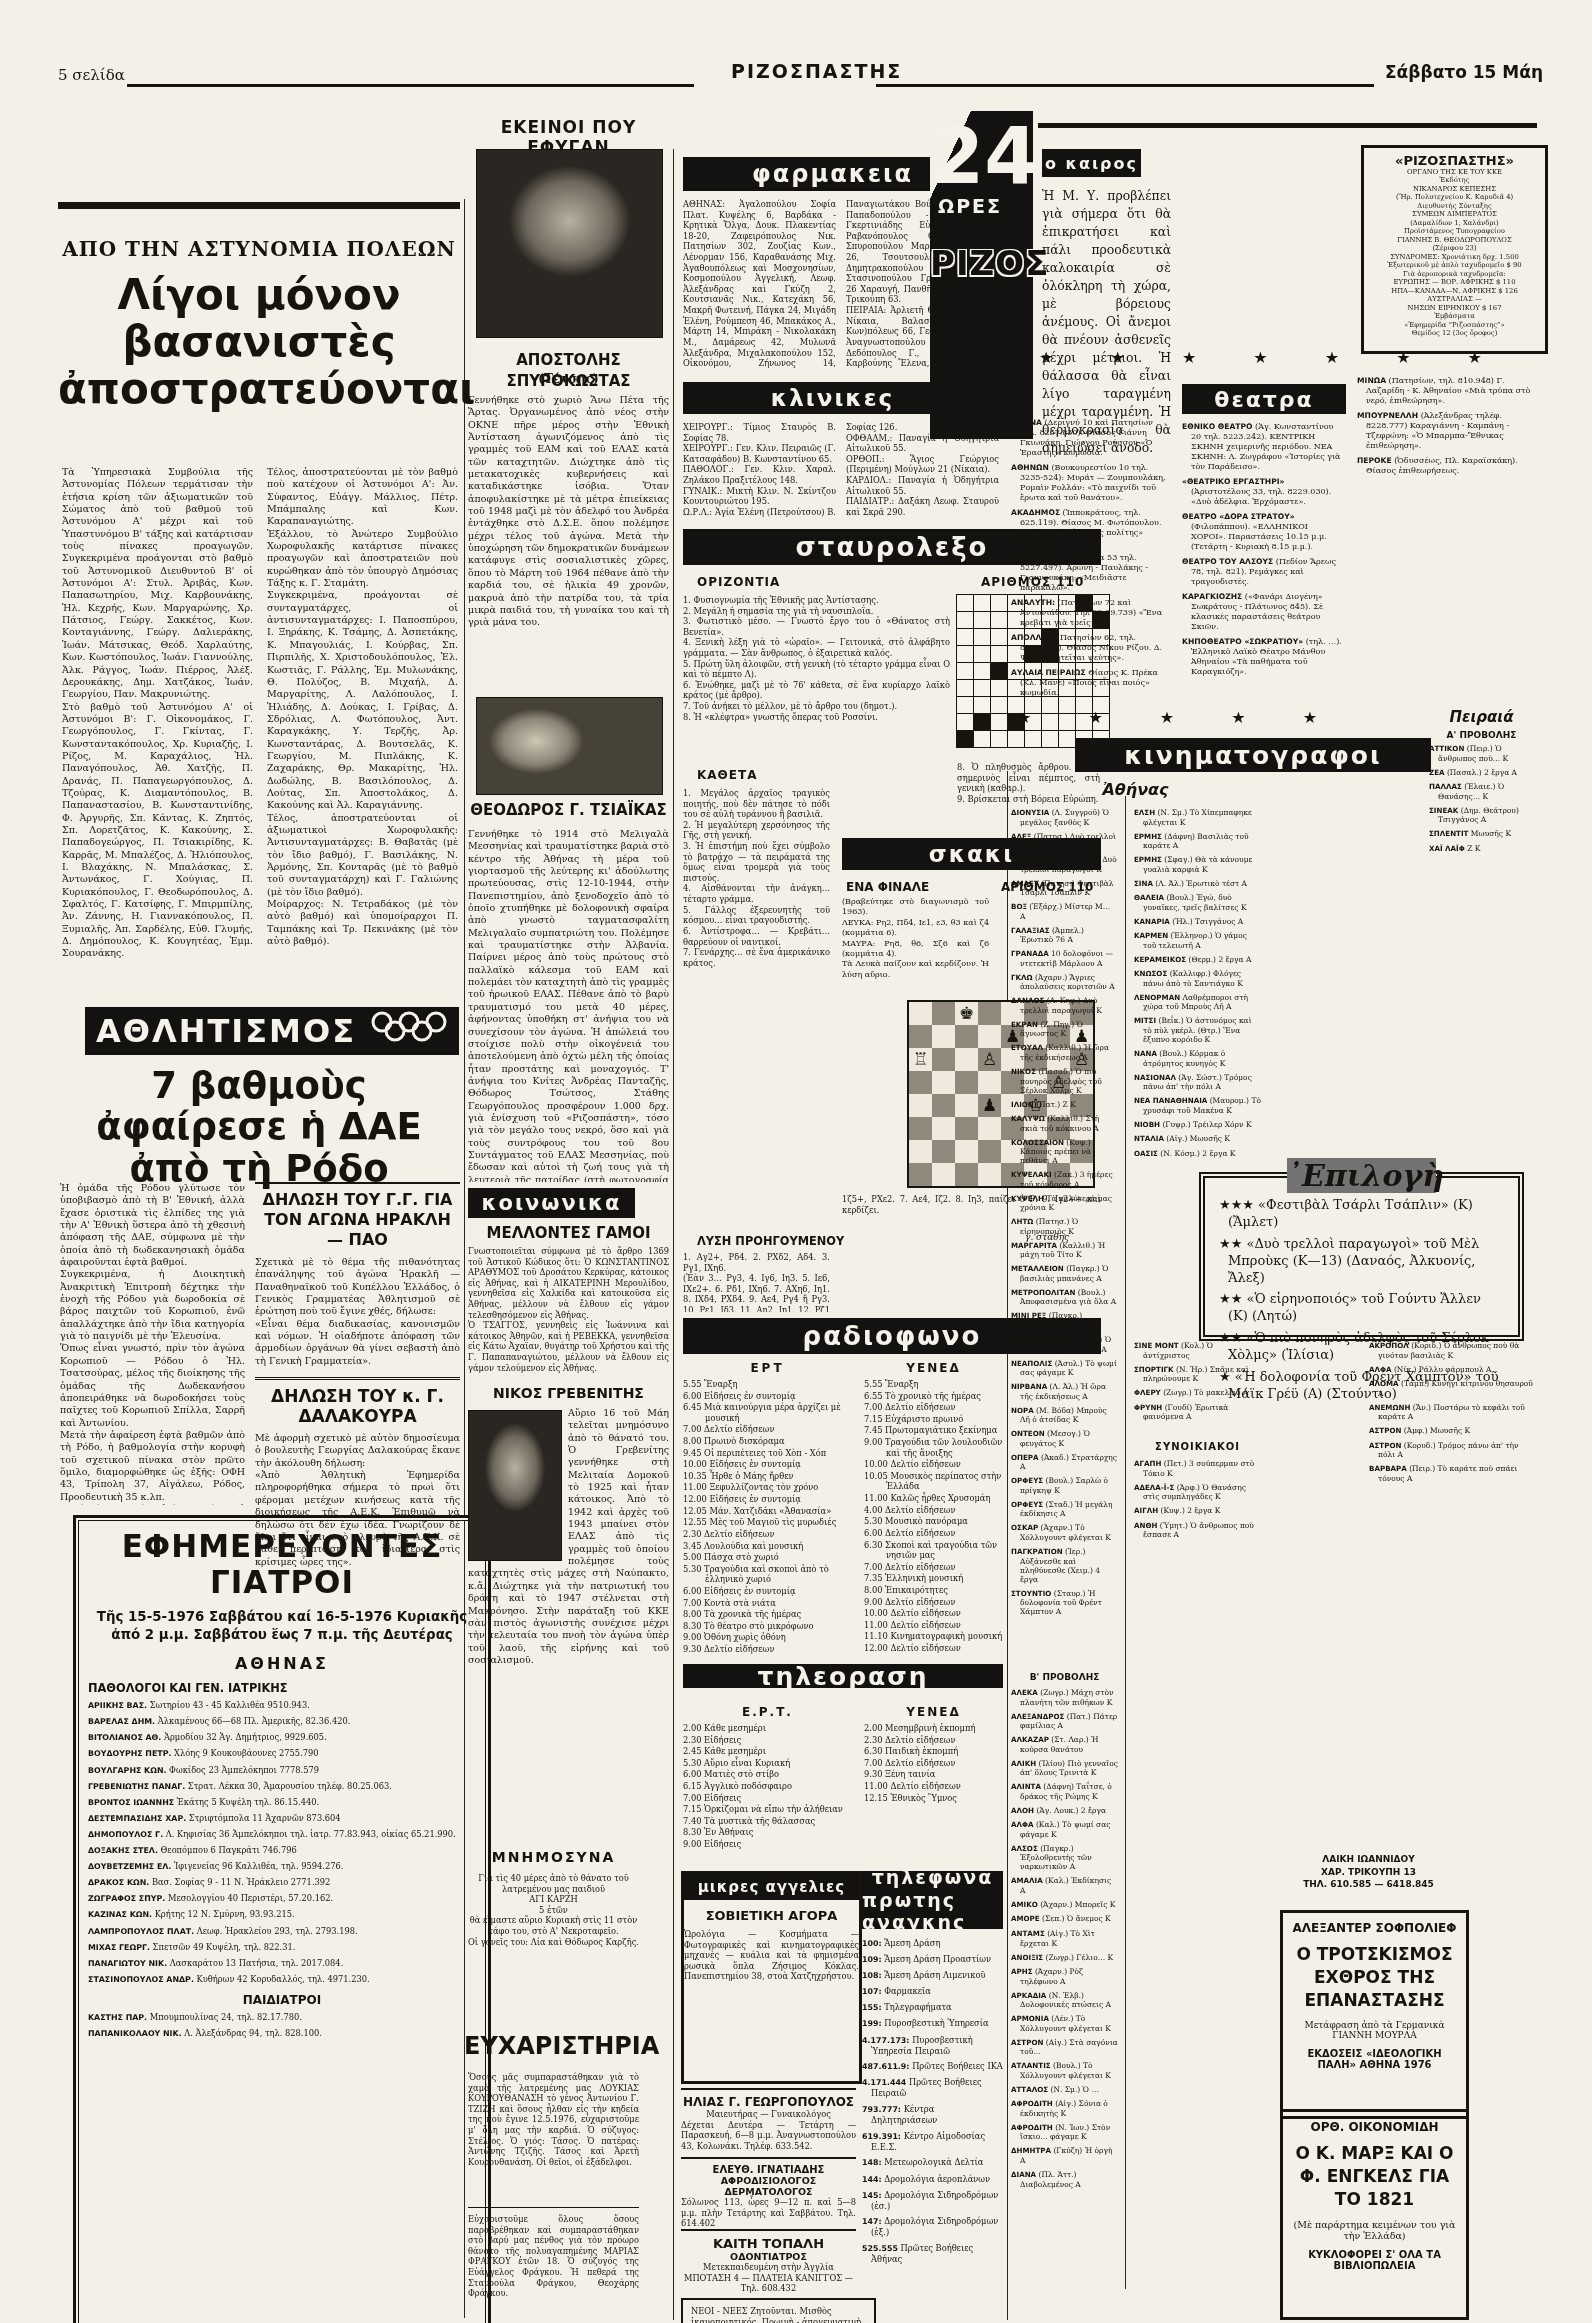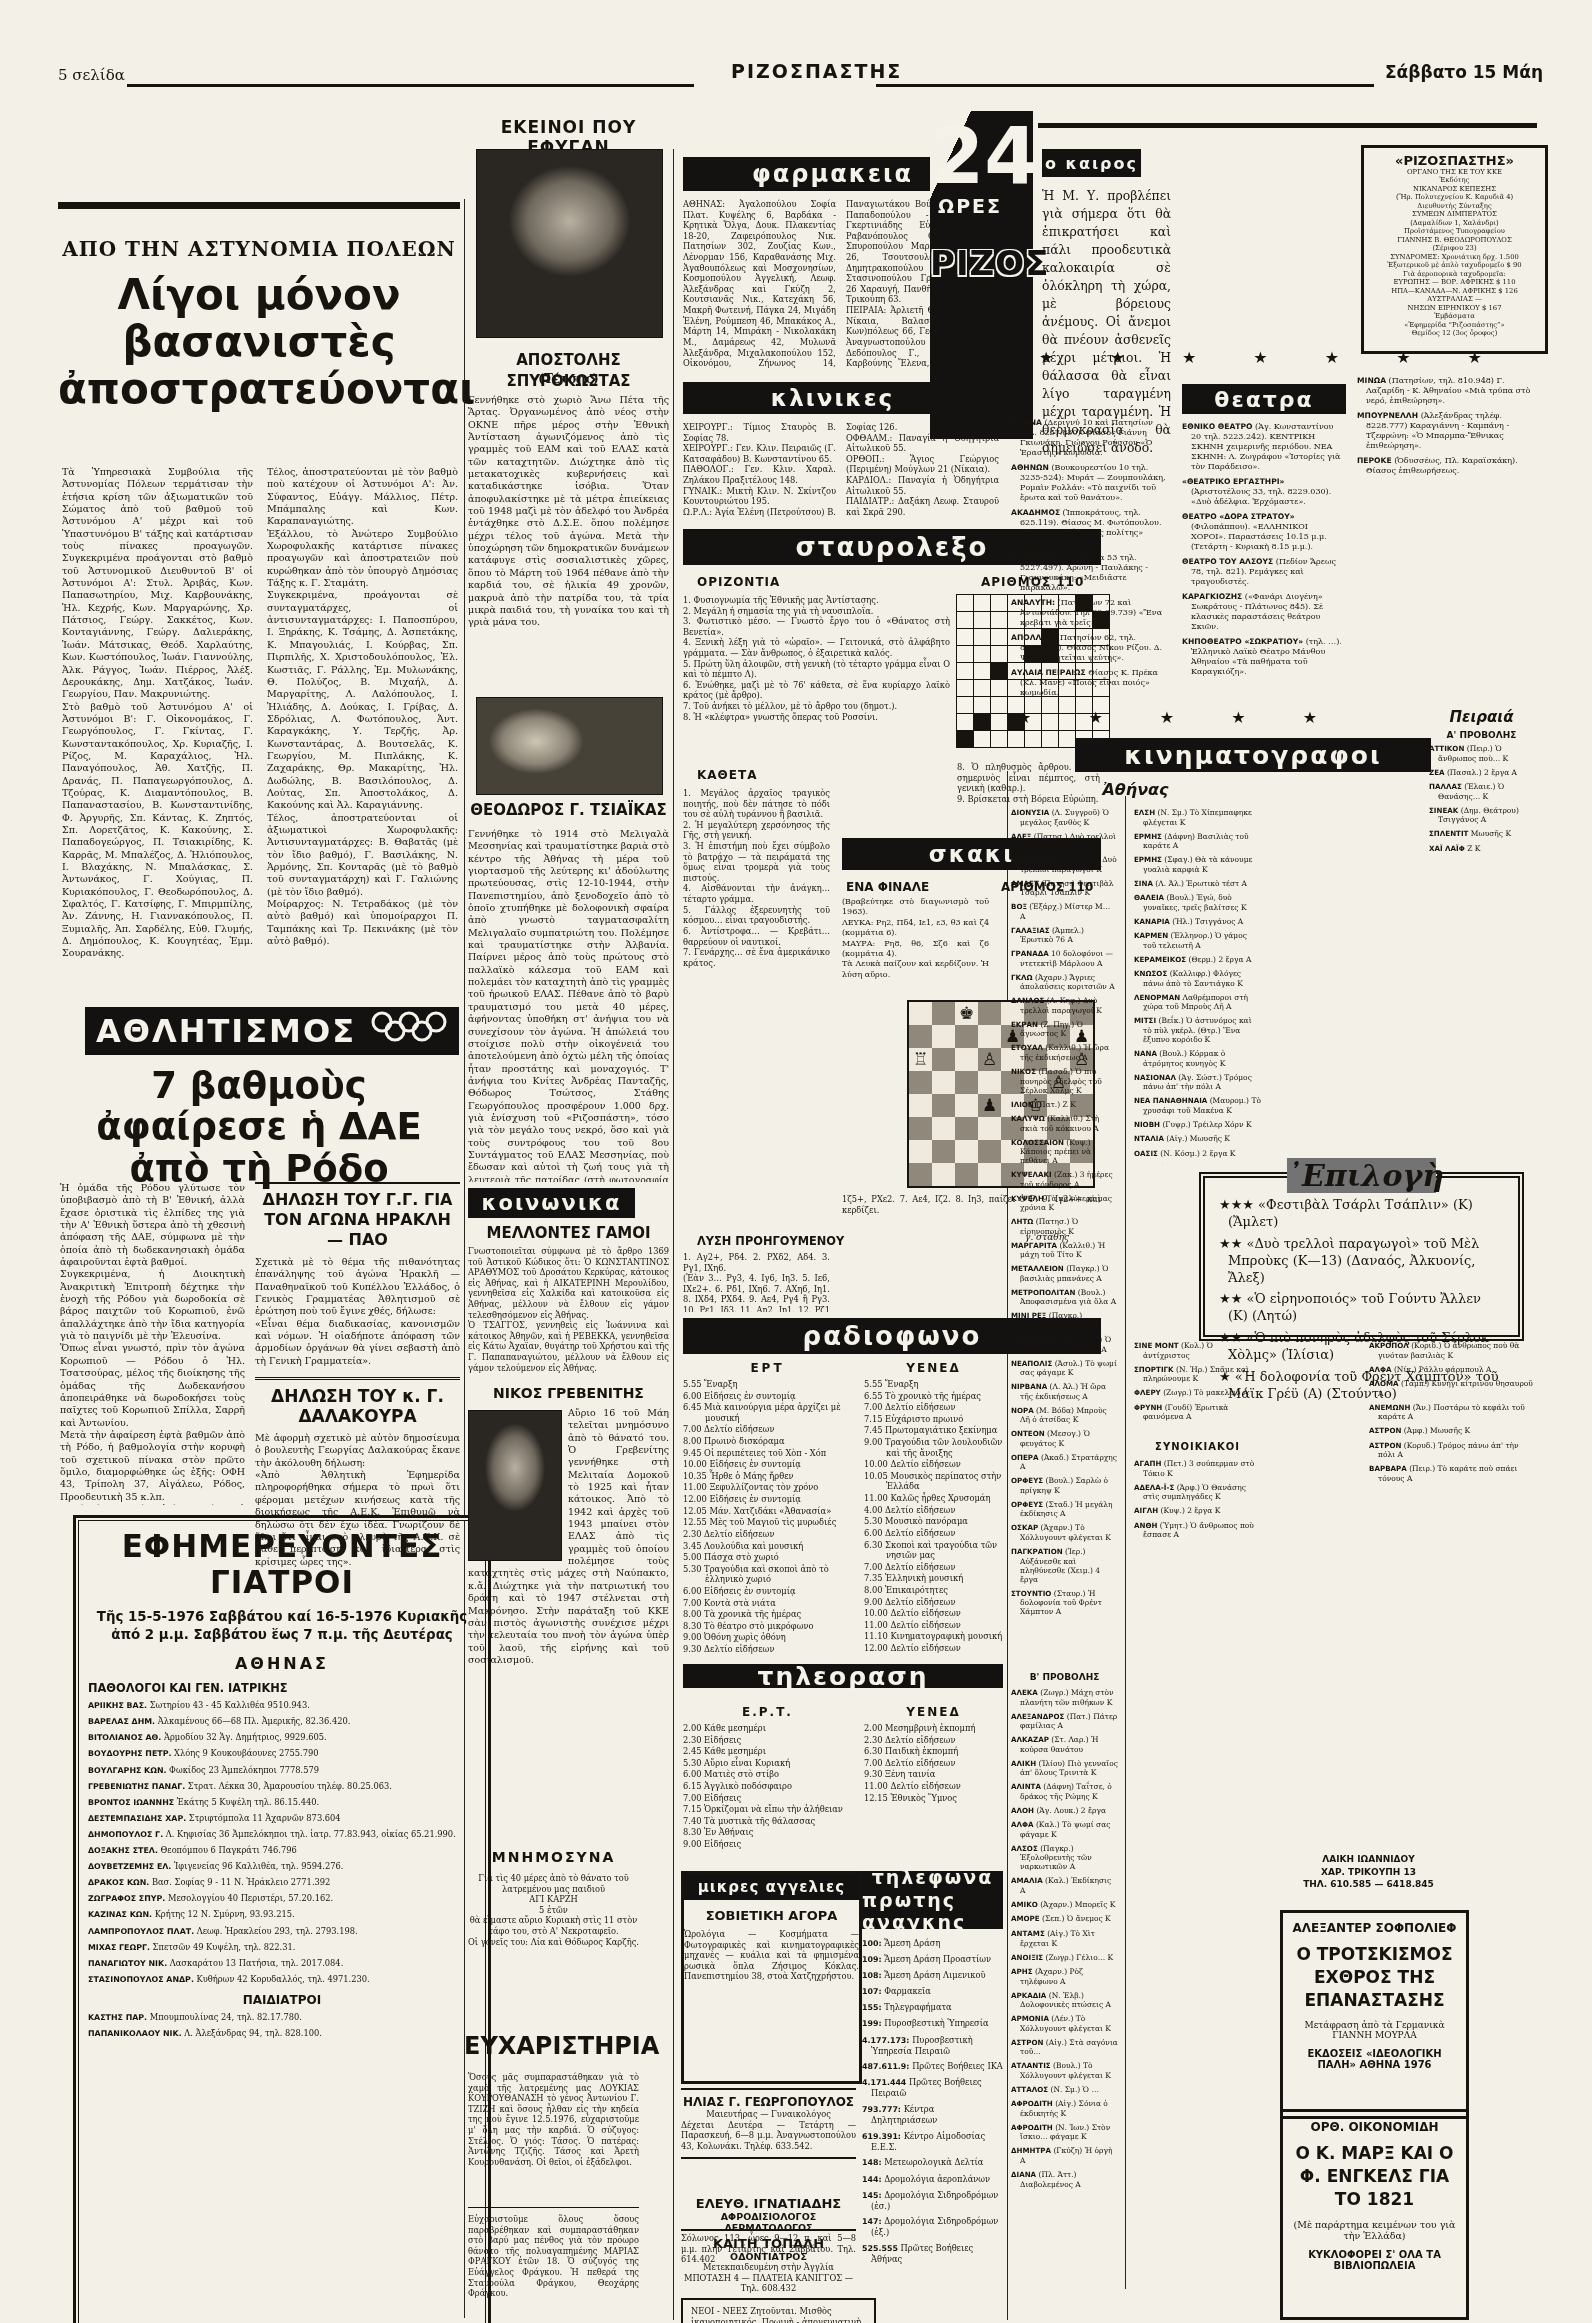--- a/index.html
+++ b/index.html
@@ -493,21 +493,21 @@
       </div>
     <div class="sec-title c" style="font-size:13px;margin-top:8px;">ΣΟΒΙΕΤΙΚΗ ΑΓΟΡΑ</div>
     <div class="just body-xs" style="margin-top:6px;">Ὡρολόγια — Κοσμήματα — Φωτογραφικὲς καὶ κινηματογραφικὲς μηχανὲς — κυάλια καὶ τὰ φημισμένα ρωσικὰ ὅπλα Ζήσιμος Κόκλας. Πανεπιστημίου 38, στοὰ Χατζηχρήστου.</div>
   </div>
   <div class="abs" style="left:681px;top:2088px;width:175px;border-top:2px solid #17140f;padding-top:5px;">
     <div class="sec-title c" style="font-size:12px;">ΗΛΙΑΣ Γ. ΓΕΩΡΓΟΠΟΥΛΟΣ</div>
     <div class="c body-xs">Μαιευτήρας — Γυναικολόγος</div>
     <div class="just body-xs">Δέχεται Δευτέρα — Τετάρτη — Παρασκευή, 6—8 μ.μ. Ἀναγνωστοπούλου 43, Κολωνάκι. Τηλέφ. 633.542.</div>
   </div>
   <div class="abs" style="left:681px;top:2157px;width:175px;border-top:2px solid #17140f;padding-top:5px;">
-    <div class="sec-title c" style="font-size:13px;margin-top:32px;">ΕΛΕΥΘ. ΙΓΝΑΤΙΑΔΗΣ</div>
+    <div class="sec-title c" style="font-size:10px;">ΕΛΕΥΘ. ΙΓΝΑΤΙΑΔΗΣ</div>
     <div class="sec-title c" style="font-size:9.5px;">ΑΦΡΟΔΙΣΙΟΛΟΓΟΣ ΔΕΡΜΑΤΟΛΟΓΟΣ</div>
     <div class="just body-xs">Σόλωνος 113, ὧρες 9—12 π. καὶ 5—8 μ.μ. πλὴν Τετάρτης καὶ Σαββάτου. Τηλ. 614.402</div>
   </div>
   <div class="abs" style="left:681px;top:2229px;width:175px;border-top:2px solid #17140f;padding-top:5px;">
     <div class="sec-title c" style="font-size:13px;">ΚΑΙΤΗ ΤΟΠΑΛΗ</div>
     <div class="sec-title c" style="font-size:9.5px;">ΟΔΟΝΤΙΑΤΡΟΣ</div>
     <div class="c body-xs">Μετεκπαιδευμένη στὴν Ἀγγλία ΜΠΟΤΑΣΗ 4 — ΠΛΑΤΕΙΑ ΚΑΝΙΓΓΟΣ — Τηλ. 608.432</div>
   </div>
   <div class="abs adbox" style="left:681px;top:2298px;width:175px;height:16px;overflow:hidden;">
     <div class="body-xs">ΝΕΟΙ - ΝΕΕΣ Ζητοῦνται. Μισθὸς ἱκανοποιητικός. Πρωινὴ - ἀπογευματινὴ ἐργασία. ΓΚΟΒΟΣΤΗΣ, Σολωμοῦ 5, Ἐξάρχεια.</div>

